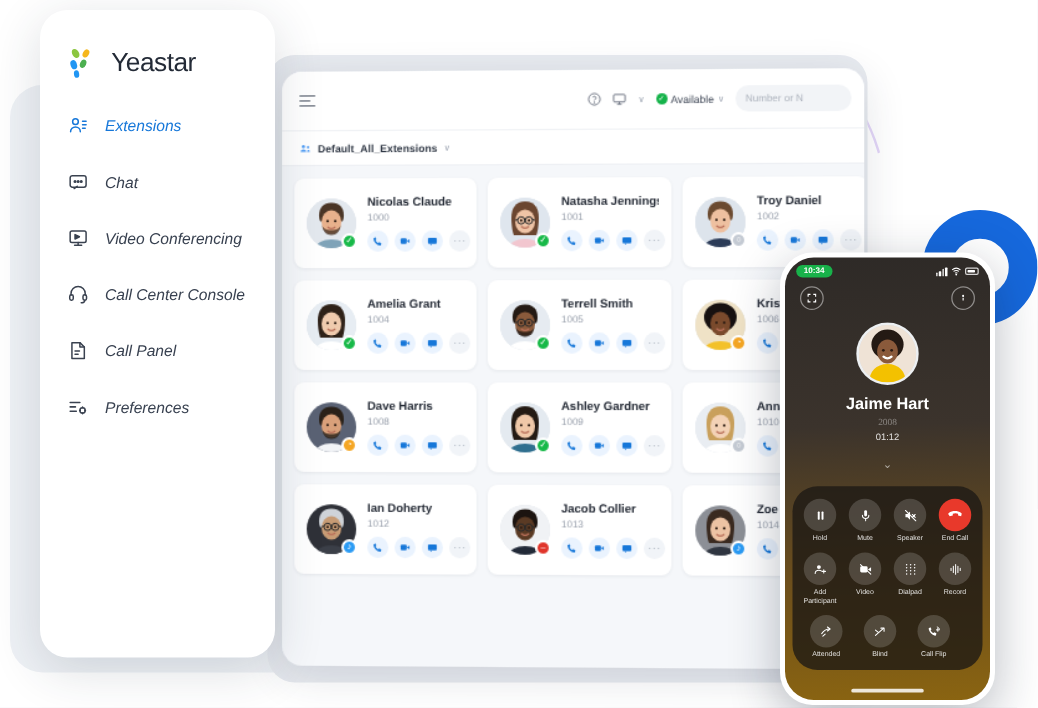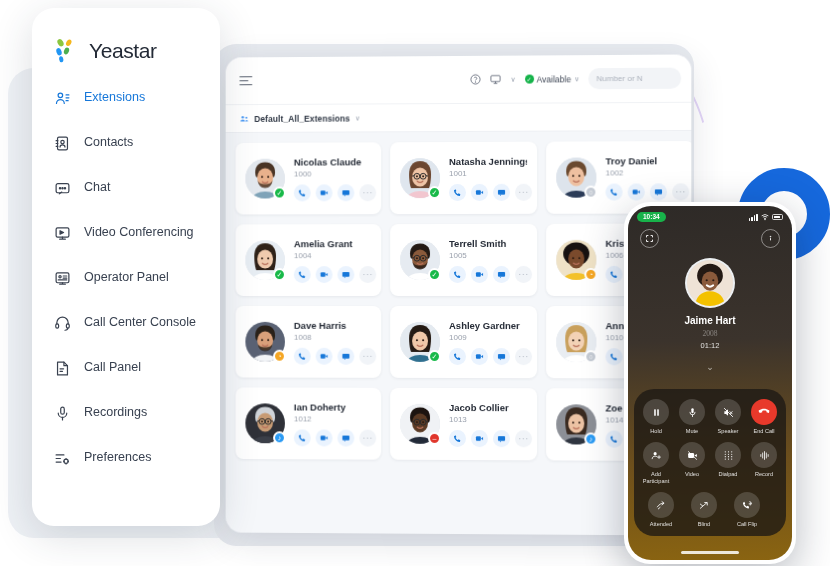--- a/index.html
+++ b/index.html
@@ -133,28 +133,29 @@
 
   
   .sidebar {
     position: absolute; left: 32px; top: 8px;
     width: 188px; height: 518px;
     background: #ffffff; border-radius: 22px;
     z-index: 6;
     box-shadow: 0 10px 40px rgba(40,50,70,.16);
     padding: 28px 0 0 0;
   }
-  .logo-row { display: flex; align-items: center; gap: 9px; padding: 0 16px 0 18px; margin-bottom: 24px; }
+  .logo-row { display: flex; align-items: center; gap: 9px; padding: 0 16px 0 18px; margin-bottom: 12px; }
   .logo-mark { width: 30px; height: 30px; flex: none; }
   .logo-text { font-size: 21px; color: #232a36; letter-spacing: -.4px; }
   .nav-item {
-    display: flex; align-items: flex-start; gap: 13px;
+    display: flex; align-items: center; gap: 13px;
     padding: 0 0 0 22px; height: 45px;
     color: #384150; font-size: 12.5px;
     cursor: pointer;
+    font-style: italic;
   }
   .nav-item .nav-ico { width: 17px; display: flex; justify-content: center; color: #3a4250; }
   .nav-item.active { color: #1677d9; }
   .nav-item.active .nav-ico { color: #1677d9; }
 
   
   .phone {
     position: absolute; left: 624px; top: 202px;
     width: 172px; height: 362px;
     background: #ffffff; border-radius: 26px;
@@ -188,21 +189,21 @@
     border: 1px solid rgba(255,255,255,.45);
     display: flex; align-items: center; justify-content: center; color: #fff;
   }
   .ph-callerbox { text-align: center; margin-top: 10px; }
   .ph-avatar {
     width: 50px; height: 50px; border-radius: 50%;
     margin: 0 auto; overflow: hidden; border: 2px solid rgba(255,255,255,.55);
     background: #d8dde3;
   }
   .ph-avatar svg { display: block; width: 100%; height: 100%; }
-  .ph-name { color: #fff; font-size: 10px; font-weight: bold; margin-top: 7px; }
+  .ph-name { color: #fff; font-size: 13px; font-weight: bold; margin-top: 7px; }
   .ph-num  { color: rgba(255,255,255,.38); font-size: 7.5px; margin-top: 3px; font-family: Liberation Serif, serif; }
   .ph-dur  { color: rgba(255,255,255,.85); font-size: 7.5px; margin-top: 3px; }
 
   .ph-chev { text-align: center; color: rgba(255,255,255,.6); font-size: 9px; margin-top: 12px; }
   .ph-panel {
     position: absolute; left: 6px; right: 6px; bottom: 24px;
     background: rgba(28,24,21,.78);
     border-radius: 20px; padding: 10px 4px 8px;
   }
   .ph-row { display: flex; justify-content: space-around; margin-bottom: 7px; }
@@ -809,60 +810,38 @@
               <circle cx="9" cy="7.5" r="3.2"></circle>
               <path d="M3.5 19c0-3.2 2.5-5.5 5.5-5.5s5.5 2.3 5.5 5.5"></path>
               <path d="M17 7h4M17 11h4M17 15h3"></path>
             </svg>
           </span>
           <span>Extensions</span>
         </div>
         <div class="nav-item">
           <span class="nav-ico">
             <svg width="17" height="17" viewBox="0 0 24 24" fill="none" stroke="currentColor" stroke-width="1.7" stroke-linecap="round" stroke-linejoin="round">
-              <rect x="5" y="3" width="14" height="18" rx="2"></rect>
-              <circle cx="12" cy="10" r="2.4"></circle>
-              <path d="M8.5 17c0-2 1.6-3.2 3.5-3.2S15.5 15 15.5 17"></path>
-              <path d="M3 8h2.5M3 12h2.5M3 16h2.5"></path>
-            </svg>
-          </span>
-          <span>Contacts</span>
-        </div>
-        <div class="nav-item">
-          <span class="nav-ico">
-            <svg width="17" height="17" viewBox="0 0 24 24" fill="none" stroke="currentColor" stroke-width="1.7" stroke-linecap="round" stroke-linejoin="round">
               <rect x="3" y="5" width="18" height="13" rx="2.5"></rect>
               <path d="M7.5 19.5 11 17"></path>
               <circle cx="8.5" cy="11.5" r=".9" fill="currentColor"></circle>
               <circle cx="12" cy="11.5" r=".9" fill="currentColor"></circle>
               <circle cx="15.5" cy="11.5" r=".9" fill="currentColor"></circle>
             </svg>
           </span>
           <span>Chat</span>
         </div>
         <div class="nav-item">
           <span class="nav-ico">
             <svg width="17" height="17" viewBox="0 0 24 24" fill="none" stroke="currentColor" stroke-width="1.7" stroke-linecap="round" stroke-linejoin="round">
               <rect x="3" y="4" width="18" height="13" rx="2"></rect>
               <path d="M8 20h8M12 17v3"></path>
               <path d="M8.5 8v5l5-2.5z" fill="currentColor"></path>
             </svg>
           </span>
           <span>Video Conferencing</span>
-        </div>
-        <div class="nav-item">
-          <span class="nav-ico">
-            <svg width="17" height="17" viewBox="0 0 24 24" fill="none" stroke="currentColor" stroke-width="1.7" stroke-linecap="round" stroke-linejoin="round">
-              <rect x="3" y="4" width="18" height="14" rx="2"></rect>
-              <path d="M8 20h8M12 18v2"></path>
-              <circle cx="8.5" cy="9.5" r="1.6"></circle>
-              <path d="M13 8.5h5M13 11.5h5M6 14h12"></path>
-            </svg>
-          </span>
-          <span>Operator Panel</span>
         </div>
         <div class="nav-item">
           <span class="nav-ico">
             <svg width="17" height="17" viewBox="0 0 24 24" fill="none" stroke="currentColor" stroke-width="1.7" stroke-linecap="round" stroke-linejoin="round">
               <path d="M4 13v-2a8 8 0 0 1 16 0v2"></path>
               <rect x="2.5" y="12.5" width="4" height="6" rx="1.8"></rect>
               <rect x="17.5" y="12.5" width="4" height="6" rx="1.8"></rect>
               <path d="M19.5 18.5c0 2-1.8 3-4 3"></path>
             </svg>
           </span>
@@ -874,30 +853,20 @@
               <path d="M5 3h9l5 5v13H5z"></path>
               <path d="M14 3v5h5"></path>
               <path d="M8.5 12.5h5M8.5 16h3.5"></path>
             </svg>
           </span>
           <span>Call Panel</span>
         </div>
         <div class="nav-item">
           <span class="nav-ico">
             <svg width="17" height="17" viewBox="0 0 24 24" fill="none" stroke="currentColor" stroke-width="1.7" stroke-linecap="round" stroke-linejoin="round">
-              <rect x="9.5" y="3" width="5" height="10" rx="2.5"></rect>
-              <path d="M6 11.5a6 6 0 0 0 12 0"></path>
-              <path d="M12 17.5V21"></path>
-            </svg>
-          </span>
-          <span>Recordings</span>
-        </div>
-        <div class="nav-item">
-          <span class="nav-ico">
-            <svg width="17" height="17" viewBox="0 0 24 24" fill="none" stroke="currentColor" stroke-width="1.7" stroke-linecap="round" stroke-linejoin="round">
               <path d="M3 7h11M3 12h6M3 17h7"></path>
               <circle cx="17" cy="16" r="3"></circle>
               <path d="M17 12.2V13M17 19v.8M20.3 16h-.8M14.5 16h-.8"></path>
             </svg>
           </span>
           <span>Preferences</span>
         </div>
       </div>
   </div>
 

